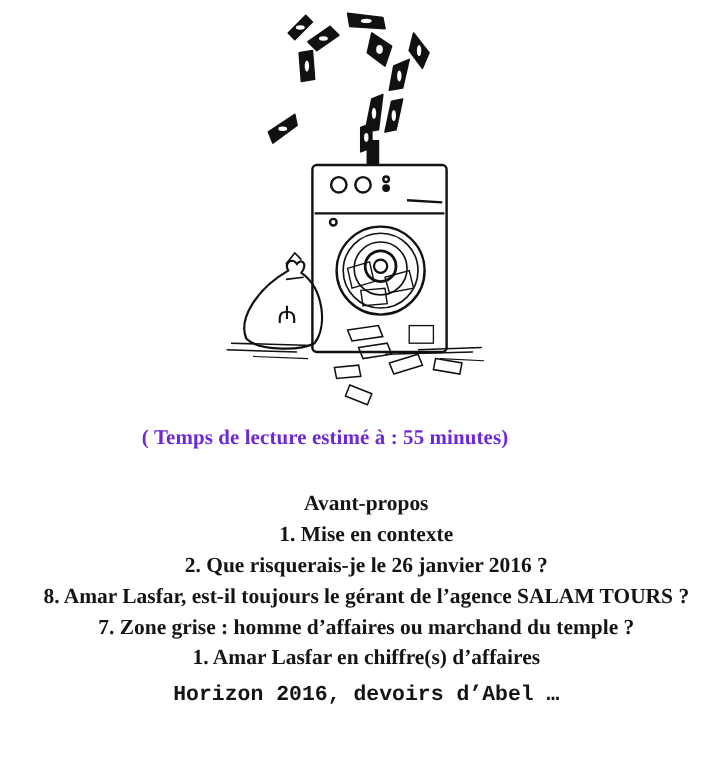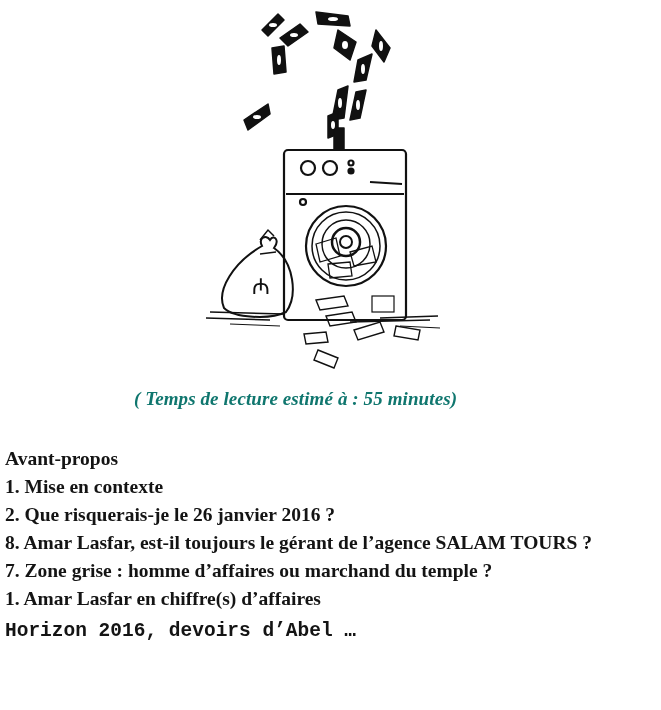--- a/index.html
+++ b/index.html
@@ -28,37 +28,37 @@
       display: block;
     }
     .reading-time {
       position: absolute;
       top: 388px;
       left: 0;
       width: 591px;
       text-align: center;
       font-weight: bold;
       font-size: 19px;
-      color: #0f766e;
+      color: #6d28d9;
       letter-spacing: 0.1px;
-      font-style: italic;
     }
     .toc {
       position: absolute;
       left: 5px;
       top: 445px;
       width: 656px;
       font-weight: bold;
       font-size: 19.5px;
       line-height: 28px;
       color: #141414;
     }
     .toc .row {
       white-space: nowrap;
       height: 28px;
+      text-align: center;
     }
     .toc .row.last {
       margin-top: 4px;
       font-family: Liberation Mono, monospace;
     }
   </style>
 </head>
 <body>
 
 <div class="illustration">

